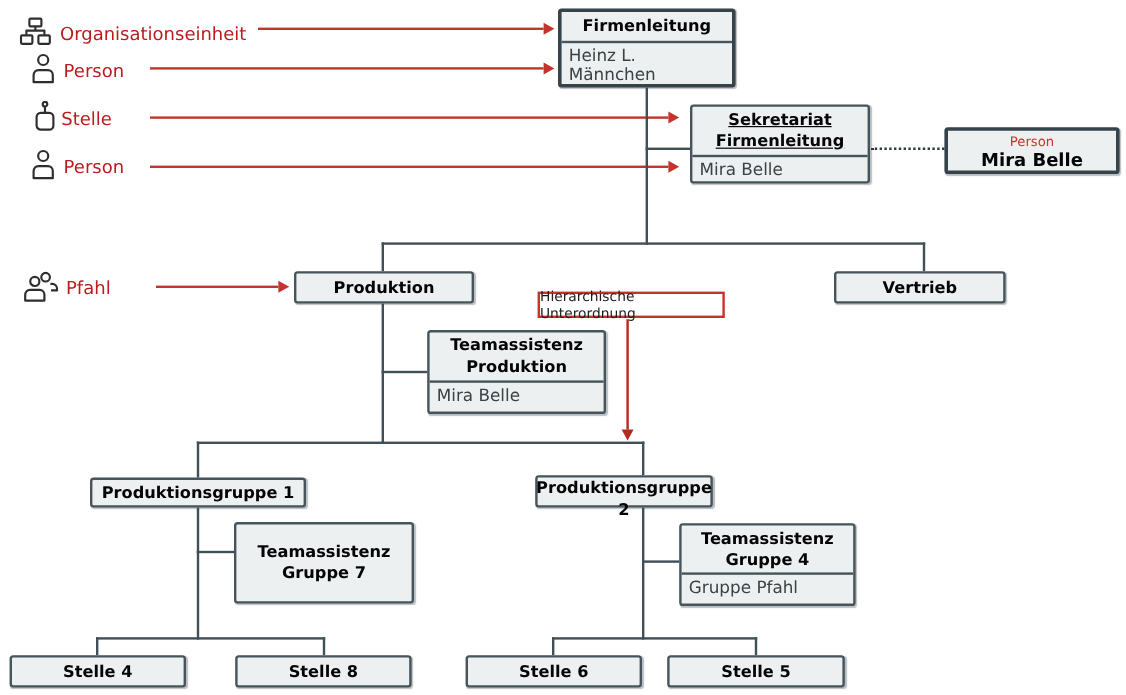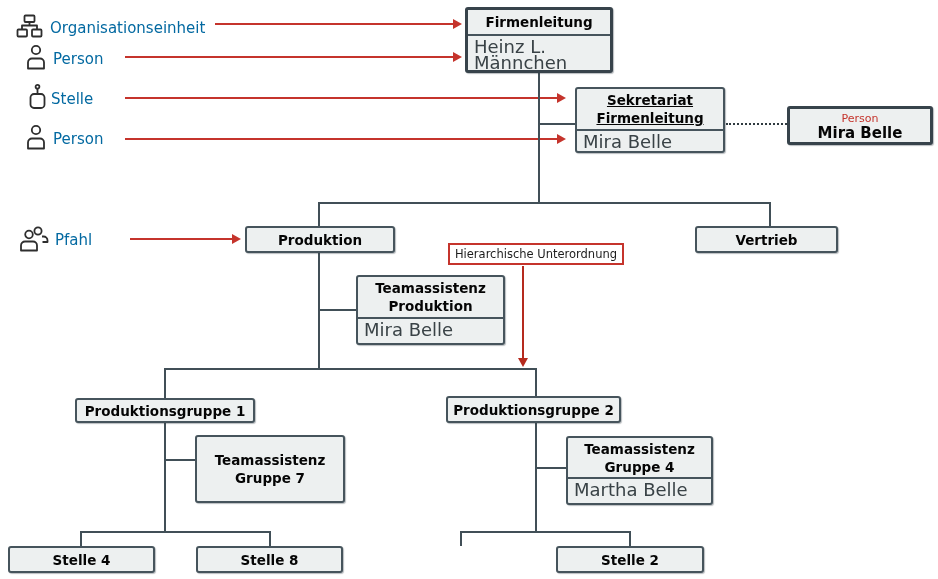--- a/index.html
+++ b/index.html
@@ -27,36 +27,36 @@
     background:#edf0f0;border:2px solid #46545c;border-radius:3px;
     box-shadow:1px 1px 1px rgba(55,66,74,.35);
   }
   .node.thick{border-width:3px;border-color:#37434b;}
   .nt{
     display:flex;flex-direction:column;align-items:center;justify-content:center;
     font-weight:bold;font-size:13.5px;color:#050505;line-height:18px;text-align:center;flex:0 0 auto;
   }
   .nt.grow{flex:1 1 auto;}
   .nb{
-    flex:1 1 auto;border-top:2px solid #46545c;font-size:18px;color:#39424
+    flex:1 1 auto;border-top:2px solid #46545c;font-size:14px;color:#39424
 
 6;
     padding:3px 6px 0 6px;text-align:left;line-height:16px;color:#394246;
   }
   
   .pc-type{font-size:11px;color:#c5342c;text-align:center;line-height:13px;margin-top:3px;}
   .pc-name{font-size:15px;font-weight:bold;color:#050505;text-align:center;line-height:17px;}
   
   .ann-red{position:absolute;color:#c5342c;font-size:13px;}
   .hier-box{
     position:absolute;box-sizing:border-box;background:#ffffff;border:2px solid #c5342c;
     display:flex;align-items:center;justify-content:center;font-size:11.5px;color:#1c1c1c;
   }
   
-  .leg-label{position:absolute;font-size:15px;color:#0369a1;white-space:nowrap;}
+  .leg-label{position:absolute;font-size:15px;color:#b91c1c;white-space:nowrap;}
   .leg-icon{position:absolute;}
   .leg-icon svg{display:block;}
 </style>
 </head>
 <body>
 
 <div id="canvas">
 
   <span class="leg-icon" style="left:16px;top:14px;">
     <svg width="27" height="25" viewBox="0 0 27 25" fill="none" stroke="#2e2e2e" stroke-width="1.8" stroke-linejoin="round">
@@ -121,21 +121,21 @@
   <div class="cl" style="left:80px;top:531px;width:191px;height:2px;"></div>
   <div class="cl" style="left:80px;top:531px;width:2px;height:15px;"></div>
   <div class="cl" style="left:269px;top:531px;width:2px;height:15px;"></div>
   <div class="cl" style="left:535px;top:423px;width:2px;height:110px;"></div>
   <div class="cl" style="left:535px;top:467px;width:31px;height:2px;"></div>
   <div class="cl" style="left:460px;top:531px;width:171px;height:2px;"></div>
   <div class="cl" style="left:460px;top:531px;width:2px;height:15px;"></div>
   <div class="cl" style="left:629px;top:531px;width:2px;height:15px;"></div>
   <div class="cl dotted" style="left:726px;top:123px;width:61px;"></div>
 
-  <div class="hier-box" style="left:448px;top:243px;width:176px;height:22px;">
+  <div class="hier-box" style="left:448px;top:243px;width:156px;height:22px;">
     <span>Hierarchische Unterordnung</span>
   </div>
   <div class="arv" style="left:522px;top:266px;height:92px;"></div>
 
 
   <div class="node thick" style="left:465px;top:7px;width:148px;height:66px;">
     <div class="nt" style="height:24px;">Firmenleitung</div>
     <div class="nb">Heinz L. Männchen</div>
   </div>
 
@@ -165,42 +165,45 @@
       <span>Teamassistenz</span>
       <span>Produktion</span>
     </div>
     <div class="nb">Mira Belle</div>
   </div>
 
   <div class="node" style="left:75px;top:398px;width:180px;height:25px;">
     <div class="nt grow">Produktionsgruppe 1</div>
   </div>
 
-  <div class="node" style="left:446px;top:396px;width:175px;height:27px;">
+  <div class="node" style="left:446px;top:396px;width:148px;height:27px;">
     <div class="nt grow">Produktionsgruppe 2</div>
   </div>
 
   <div class="node" style="left:195px;top:435px;width:150px;height:68px;">
     <div class="nt grow">
       <span>Teamassistenz</span>
       <span>Gruppe 7</span>
     </div>
   </div>
 
   <div class="node" style="left:566px;top:436px;width:147px;height:69px;">
     <div class="nt" style="height:39px;">
       <span>Teamassistenz</span>
       <span>Gruppe 4</span>
     </div>
-    <div class="nb">Martha Belle</div>
+    <div class="nb">Gruppe Pfahl</div>
   </div>
 
   <div class="node" style="left:8px;top:546px;width:147px;height:27px;">
     <div class="nt grow">Stelle 4</div>
   </div>
   <div class="node" style="left:196px;top:546px;width:147px;height:27px;">
     <div class="nt grow">Stelle 8</div>
   </div>
+  <div class="node" style="left:388px;top:546px;width:147px;height:27px;">
+    <div class="nt grow">Stelle 6</div>
+  </div>
   <div class="node" style="left:556px;top:546px;width:148px;height:27px;">
-    <div class="nt grow">Stelle 2</div>
+    <div class="nt grow">Stelle 5</div>
   </div>
 
 </div>
 
 </body></html>

